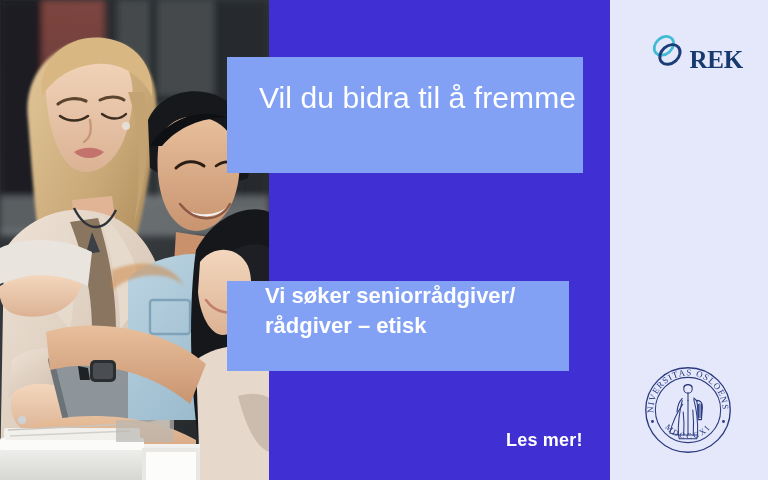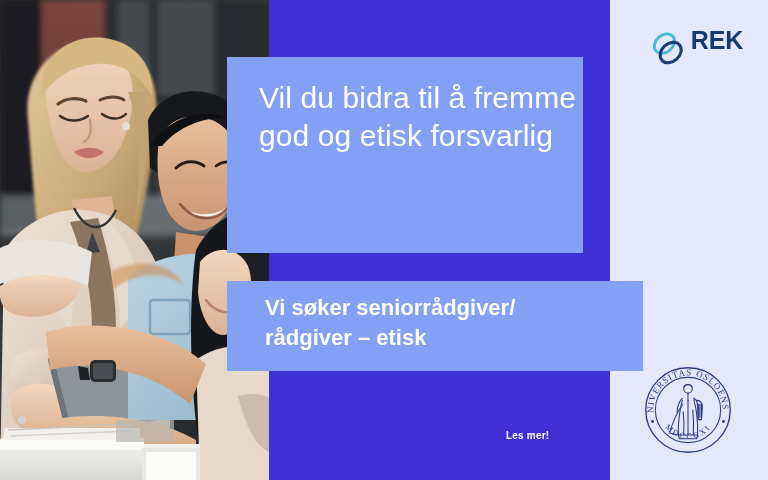--- a/index.html
+++ b/index.html
@@ -45,63 +45,64 @@
   }
 
   
   .card {
     position: absolute;
     background: #82A1F5;
     box-sizing: border-box;
   }
   .card-headline {
     left: 227px; top: 57px;
-    width: 356px; height: 196px;
+    width: 356px; height: 116px;
     padding: 22px 30px 0 32px;
   }
   .card-headline .line {
     color: #ffffff;
     font-size: 30px;
     line-height: 38px;
     font-weight: 400;
     letter-spacing: 0.1px;
     white-space: nowrap;
   }
   .card-job {
     left: 227px; top: 281px;
-    width: 416px; height: 90px;
-    padding: 12px 22px 0 38px;
+    width: 342px; height: 90px;
+    padding: 0 22px 0 38px;
   }
   .card-job .line {
     color: #ffffff;
     font-size: 22px;
     line-height: 30px;
     font-weight: bold;
     white-space: nowrap;
   }
 
   
   .cta {
     position: absolute;
     left: 506px; top: 430px;
     color: #ffffff;
-    font-size: 10px;
+    font-size: 18px;
     font-weight: bold;
     letter-spacing: 0.2px;
     cursor: pointer;
   }
 
   
   .rek-logo {
     position: absolute;
     left: 651px; top: 28px;
     width: 92px; height: 44px;
     display: flex;
-    align-items: flex-start;
+    align-items: flex-end;
     gap: 4px;
+    font-family: Liberation Serif, serif;
   }
   .rek-mark { width: 40px; height: 42px; display:block; }
   .rek-word {
     color: #163a6e;
     font-size: 25px;
     font-weight: bold;
     letter-spacing: -0.2px;
     line-height: 1;
   }
 
@@ -281,21 +282,20 @@
       </g>
     </svg>
   </div>
 
   <div class="purple-panel"></div>
 
   <div class="lavender-panel"></div>
 
   <div class="card card-headline">
     <div class="line">Vil du bidra til å fremme</div>
-    <div class="line">god og etisk forsvarlig</div>
   </div>
 
   <div class="card card-job">
     <div class="line">Vi søker seniorrådgiver/</div>
     <div class="line">rådgiver – etisk</div>
   </div>
 
   <div class="cta">Les mer!</div>
 
   <div class="rek-logo">

